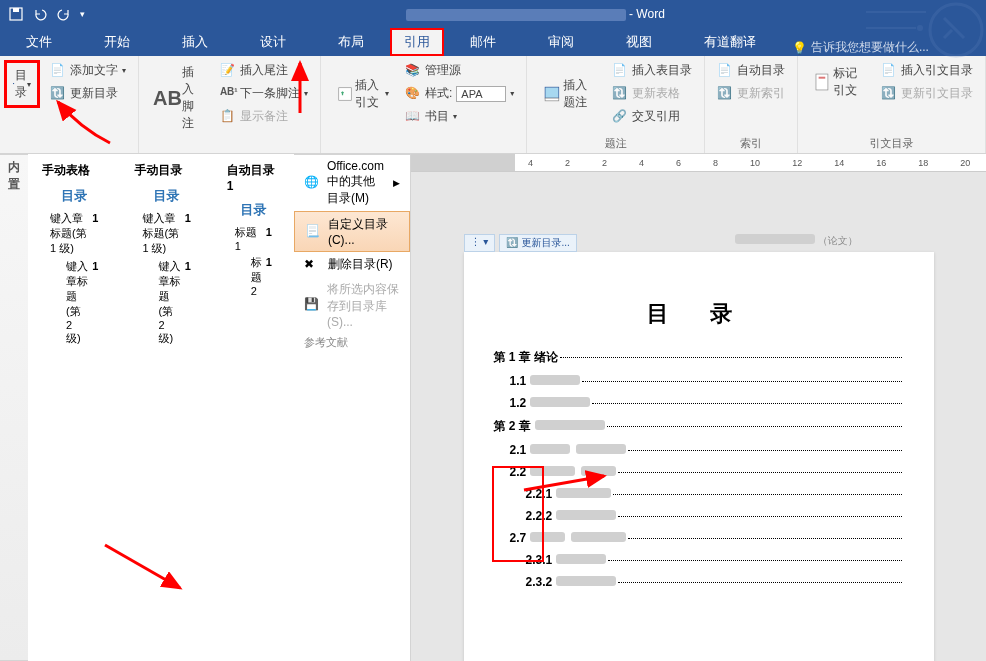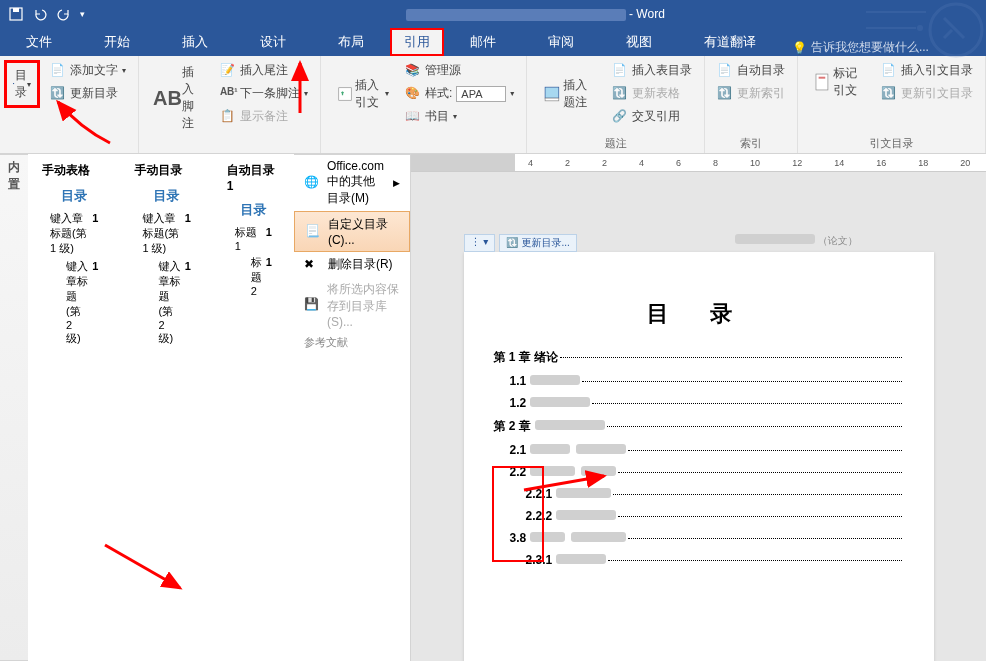--- a/index.html
+++ b/index.html
@@ -403,28 +403,33 @@
             <span class="label">2.2.1</span>
             <span class="gray-blur" style="width:55px;"></span>
             <span class="dots"></span>
           </div>
         <div class="doc-line l3">
             <span class="label">2.2.2</span>
             <span class="gray-blur" style="width:60px;"></span>
             <span class="dots"></span>
           </div>
         <div class="doc-line l2">
-            <span class="label">3.8</span>
+            <span class="label">2.7</span>
             <span class="gray-blur" style="width:35px;"></span>
             <span class="gray-blur" style="width:55px;margin-left:6px;"></span>
             <span class="dots"></span>
           </div>
         <div class="doc-line l3">
             <span class="label">2.3.1</span>
             <span class="gray-blur" style="width:50px;"></span>
+            <span class="dots"></span>
+          </div>
+        <div class="doc-line l3">
+            <span class="label">2.3.2</span>
+            <span class="gray-blur" style="width:60px;"></span>
             <span class="dots"></span>
           </div>
 
         <div class="red-box" style="left:28px;top:214px;width:52px;height:96px;"></div>
       </div>
     </div>
   </div>
 </div>
 
 <div class="arrow" style="left:50px;top:98px;">

